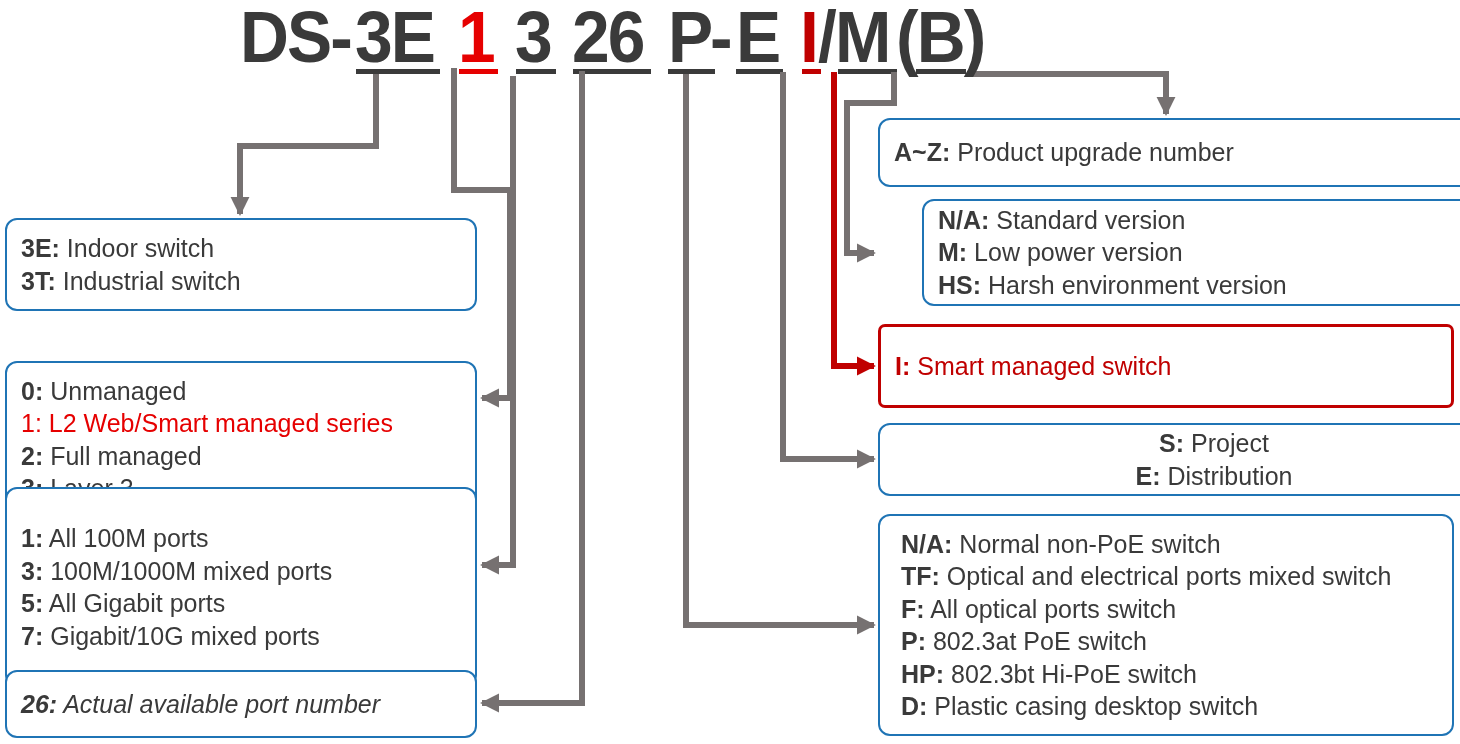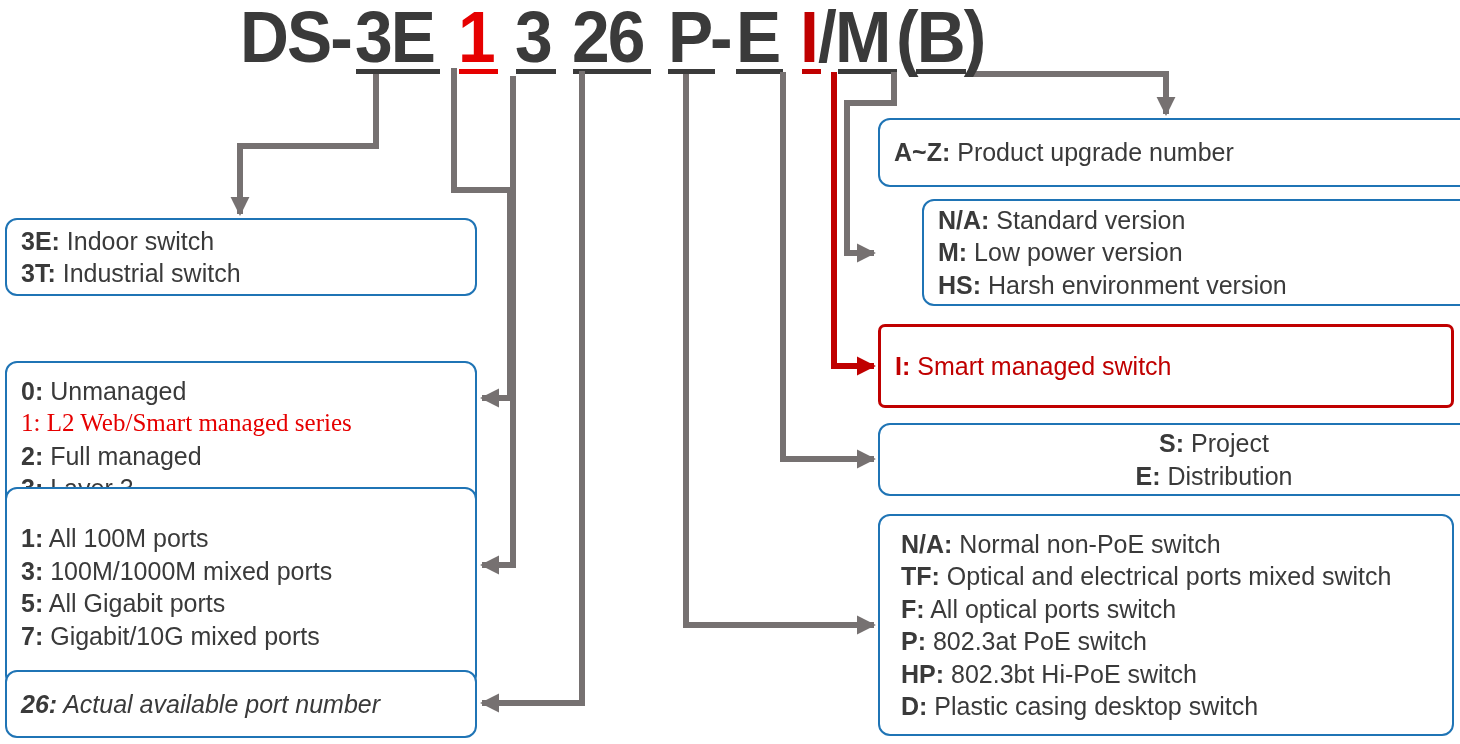--- a/index.html
+++ b/index.html
@@ -11,21 +11,21 @@
          font-size:72px; line-height:86px; letter-spacing:-2px; color:#3a3a3a; white-space:pre;
          transform:scaleX(0.94); transform-origin:left; }
   .seg.red { color:#e60000; }
   .seg.dred { color:#c00000; }
   .box { position:absolute; box-sizing:border-box; border:2.5px solid #1f74b5; border-radius:12px;
          background:#fff; padding:0 14px; font-size:25px; line-height:32.5px; color:#3a3a3a;
          display:flex; flex-direction:column; justify-content:center; }
   .box.hl { border:3.5px solid #c00000; color:#c00000; }
   .line { white-space:nowrap; }
   .line b { font-weight:bold; }
-  .line.red { color:#e60000;font-family:Liberation Serif, serif; }
+  .line.red { color:#e60000; }
   .box.hl .line b { color:#c00000; }
 </style>
 </head>
 <body>
 
 <svg id="wires" xmlns="http://www.w3.org/2000/svg">
   <defs>
     <marker id="ag" viewBox="0 0 10 10" refX="9" refY="5" markerWidth="3.2" markerHeight="3.2" orient="auto">
       <path d="M0,0 L10,5 L0,10 z" fill="#767171"></path>
     </marker>
@@ -65,21 +65,21 @@
   <span class="seg" style="left:515px">3</span>
   <span class="seg" style="left:572px">26</span>
   <span class="seg" style="left:668px">P</span>
   <span class="seg" style="left:710px">-</span>
   <span class="seg" style="left:736px">E</span>
   <span class="seg dred" style="left:800px">I</span>
   <span class="seg" style="left:818px">/M</span>
   <span class="seg" style="left:896px">(B)</span>
 </div>
 
-<div class="box" style="left:5px;top:218px;width:472px;height:78px;">
+<div class="box" style="left:5px;top:218px;width:472px;height:93px;">
   <div class="line"><b>3E:</b> <span>Indoor switch</span></div>
   <div class="line"><b>3T:</b> <span>Industrial switch</span></div>
 </div>
 
 <div class="box" style="left:5px;top:319px;width:472px;height:157px;margin-top:42px;">
   <div class="line"><b>0:</b> <span>Unmanaged</span></div>
   <div class="line red"><span>1:</span> <span>L2 Web/Smart managed series</span></div>
   <div class="line"><b>2:</b> <span>Full managed</span></div>
   <div class="line"><b>3:</b> <span>Layer 3</span></div>
 </div>

